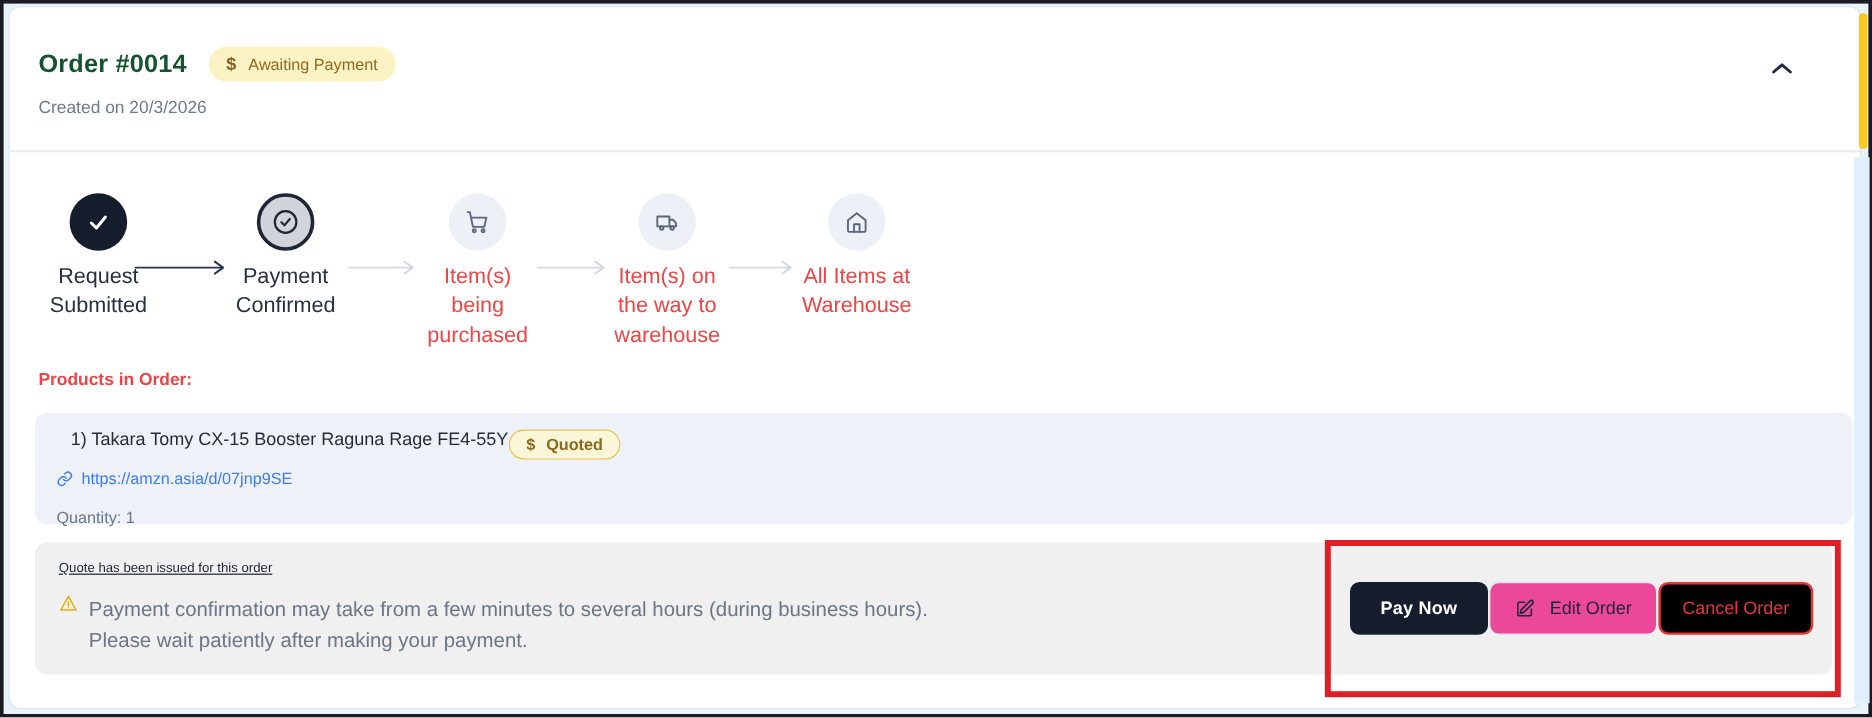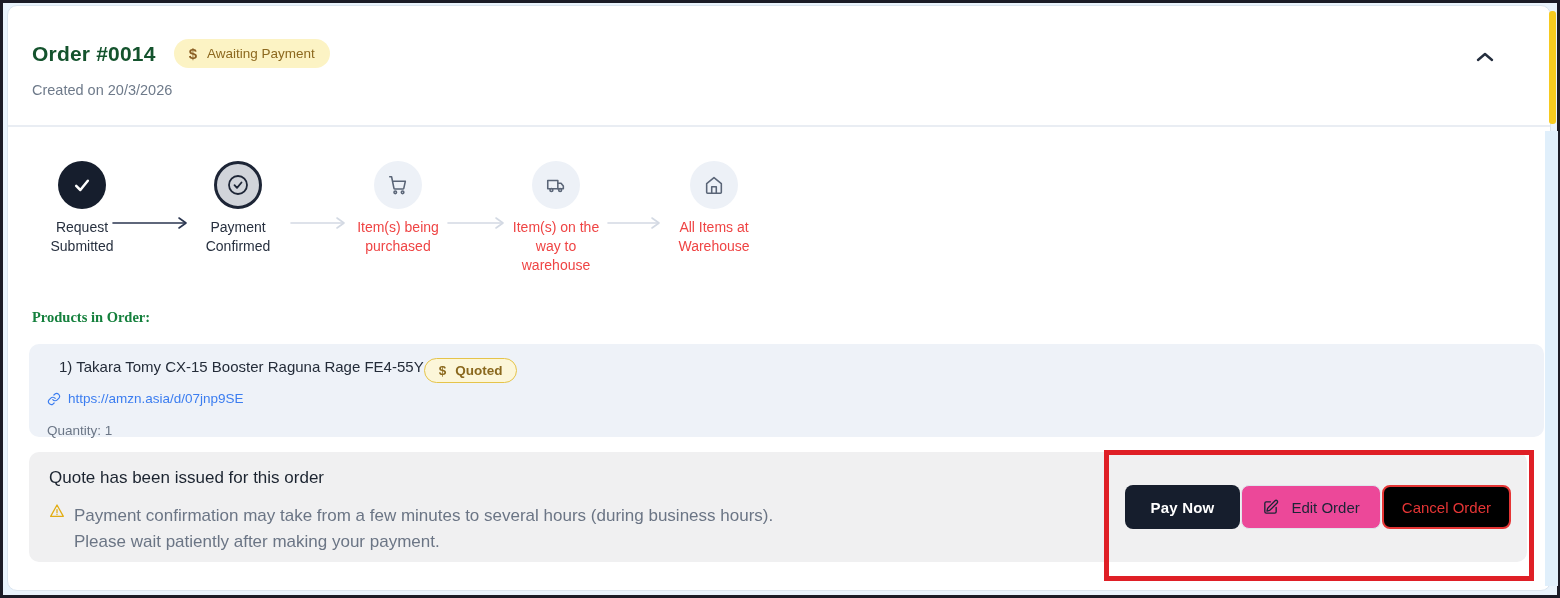--- a/index.html
+++ b/index.html
@@ -35,26 +35,26 @@
   
   .stepper { position: absolute; left: 0; top: 155px; right: 0; height: 140px; }
   .step { position: absolute; width: 140px; display: flex; flex-direction: column; align-items: center; }
   .step-circle {
     width: 48px; height: 48px; border-radius: 50%;
     display: flex; align-items: center; justify-content: center;
   }
   .step--complete .step-circle { background: #161e2d; color: #ffffff; }
   .step--current  .step-circle { background: #d1d4da; border: 3px solid #1d2536; color: #1d2536; }
   .step--pending  .step-circle { background: #edf1f7; color: #5a6577; }
-  .step-label { margin-top: 9px; font-size: 14px; line-height: 1.35; text-align: center; max-width: 100px; }
+  .step-label { margin-top: 9px; font-size: 18px; line-height: 1.35; text-align: center; max-width: 100px; }
   .step--complete .step-label, .step--current .step-label { color: #27303f; }
   .step--pending .step-label { color: #ef4444; }
   .step-arrow { position: absolute; top: 55px; height: 14px; }
   
-  .products-heading { position: absolute; left: 24px; top: 303px; font-size: 14.5px; font-weight: bold; color: #15803d; font-family: Liberation Serif, serif; }
+  .products-heading { position: absolute; left: 24px; top: 303px; font-size: 14.5px; font-weight: bold; color: #ef4444; }
   .product-card {
     position: absolute; left: 21px; top: 338px; width: 1515px; height: 93px;
     background: #eef2f8; border-radius: 10px; padding: 14px 18px;
   }
   .product-top { display: flex; align-items: flex-start; margin-left: 12px; }
   .product-name { font-size: 15px; color: #242c39; }
   .quoted-badge {
     display: inline-flex; align-items: center; gap: 9px;
     background: #fcf6d9; border: 1.5px solid #e5c44a; border-radius: 999px;
     padding: 4px 14px; color: #8a681e; font-size: 13.5px; font-weight: bold;
@@ -65,21 +65,21 @@
   }
   .product-qty { margin-top: 13px; font-size: 13.5px; color: #6b7686; }
   
   .quote-box {
     position: absolute; left: 21px; top: 446px; width: 1498px; height: 110px;
     background: #f0f0f1; border-radius: 10px;
     display: flex; align-items: center; justify-content: space-between;
     padding: 0 16px 0 20px;
   }
   .quote-left { align-self: flex-start; padding-top: 16px; }
-  .quote-heading { font-size: 17px; color: #1c2430; }
+  .quote-heading { font-size: 11px; color: #1c2430; text-decoration: underline; }
   .quote-warning { display: flex; gap: 9px; margin-top: 15px; }
   .warning-text { font-size: 17px; color: #6b7585; line-height: 1.55; }
   .actions { display: flex; align-items: center; gap: 1px; }
   .btn { font-family: inherit; font-size: 15px; border-radius: 8px; cursor: pointer; height: 44px; }
   .btn-pay {
     background: #161e2d; color: #ffffff; border: none; font-weight: bold;
     padding: 0 26px; letter-spacing: .2px;
   }
   .btn-edit {
     background: #ec4899; color: #1b2536; border: 1px solid #dfe5ec;

